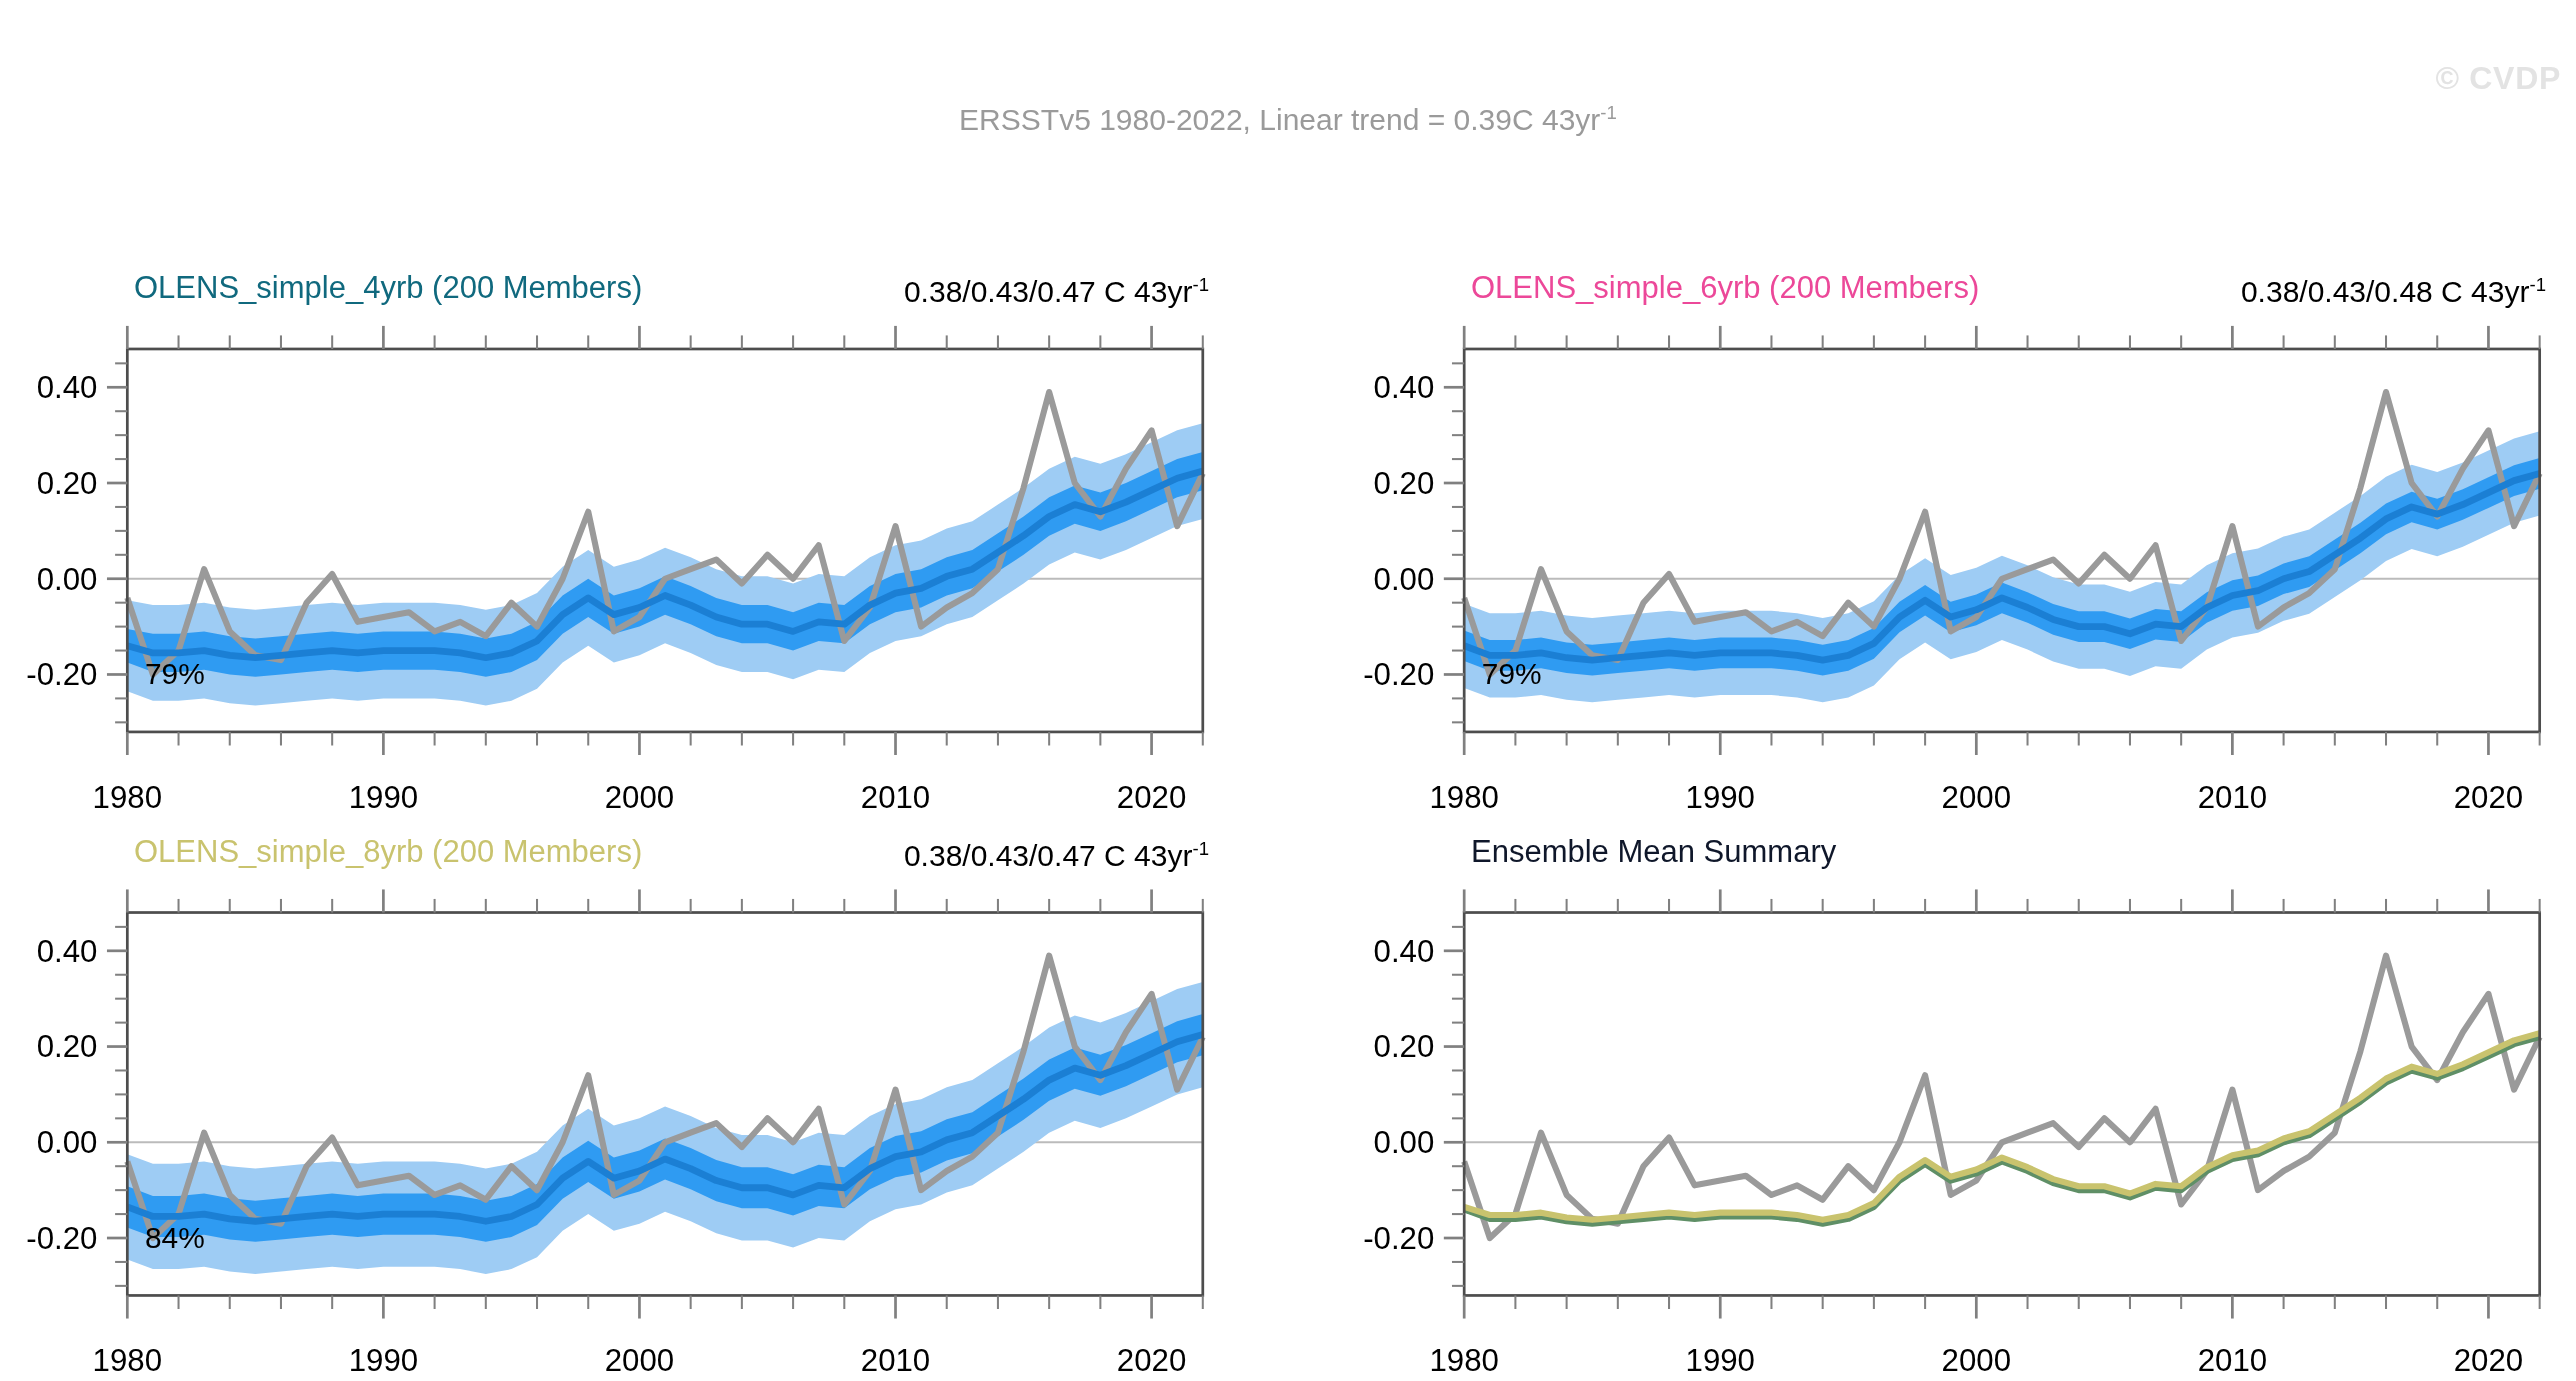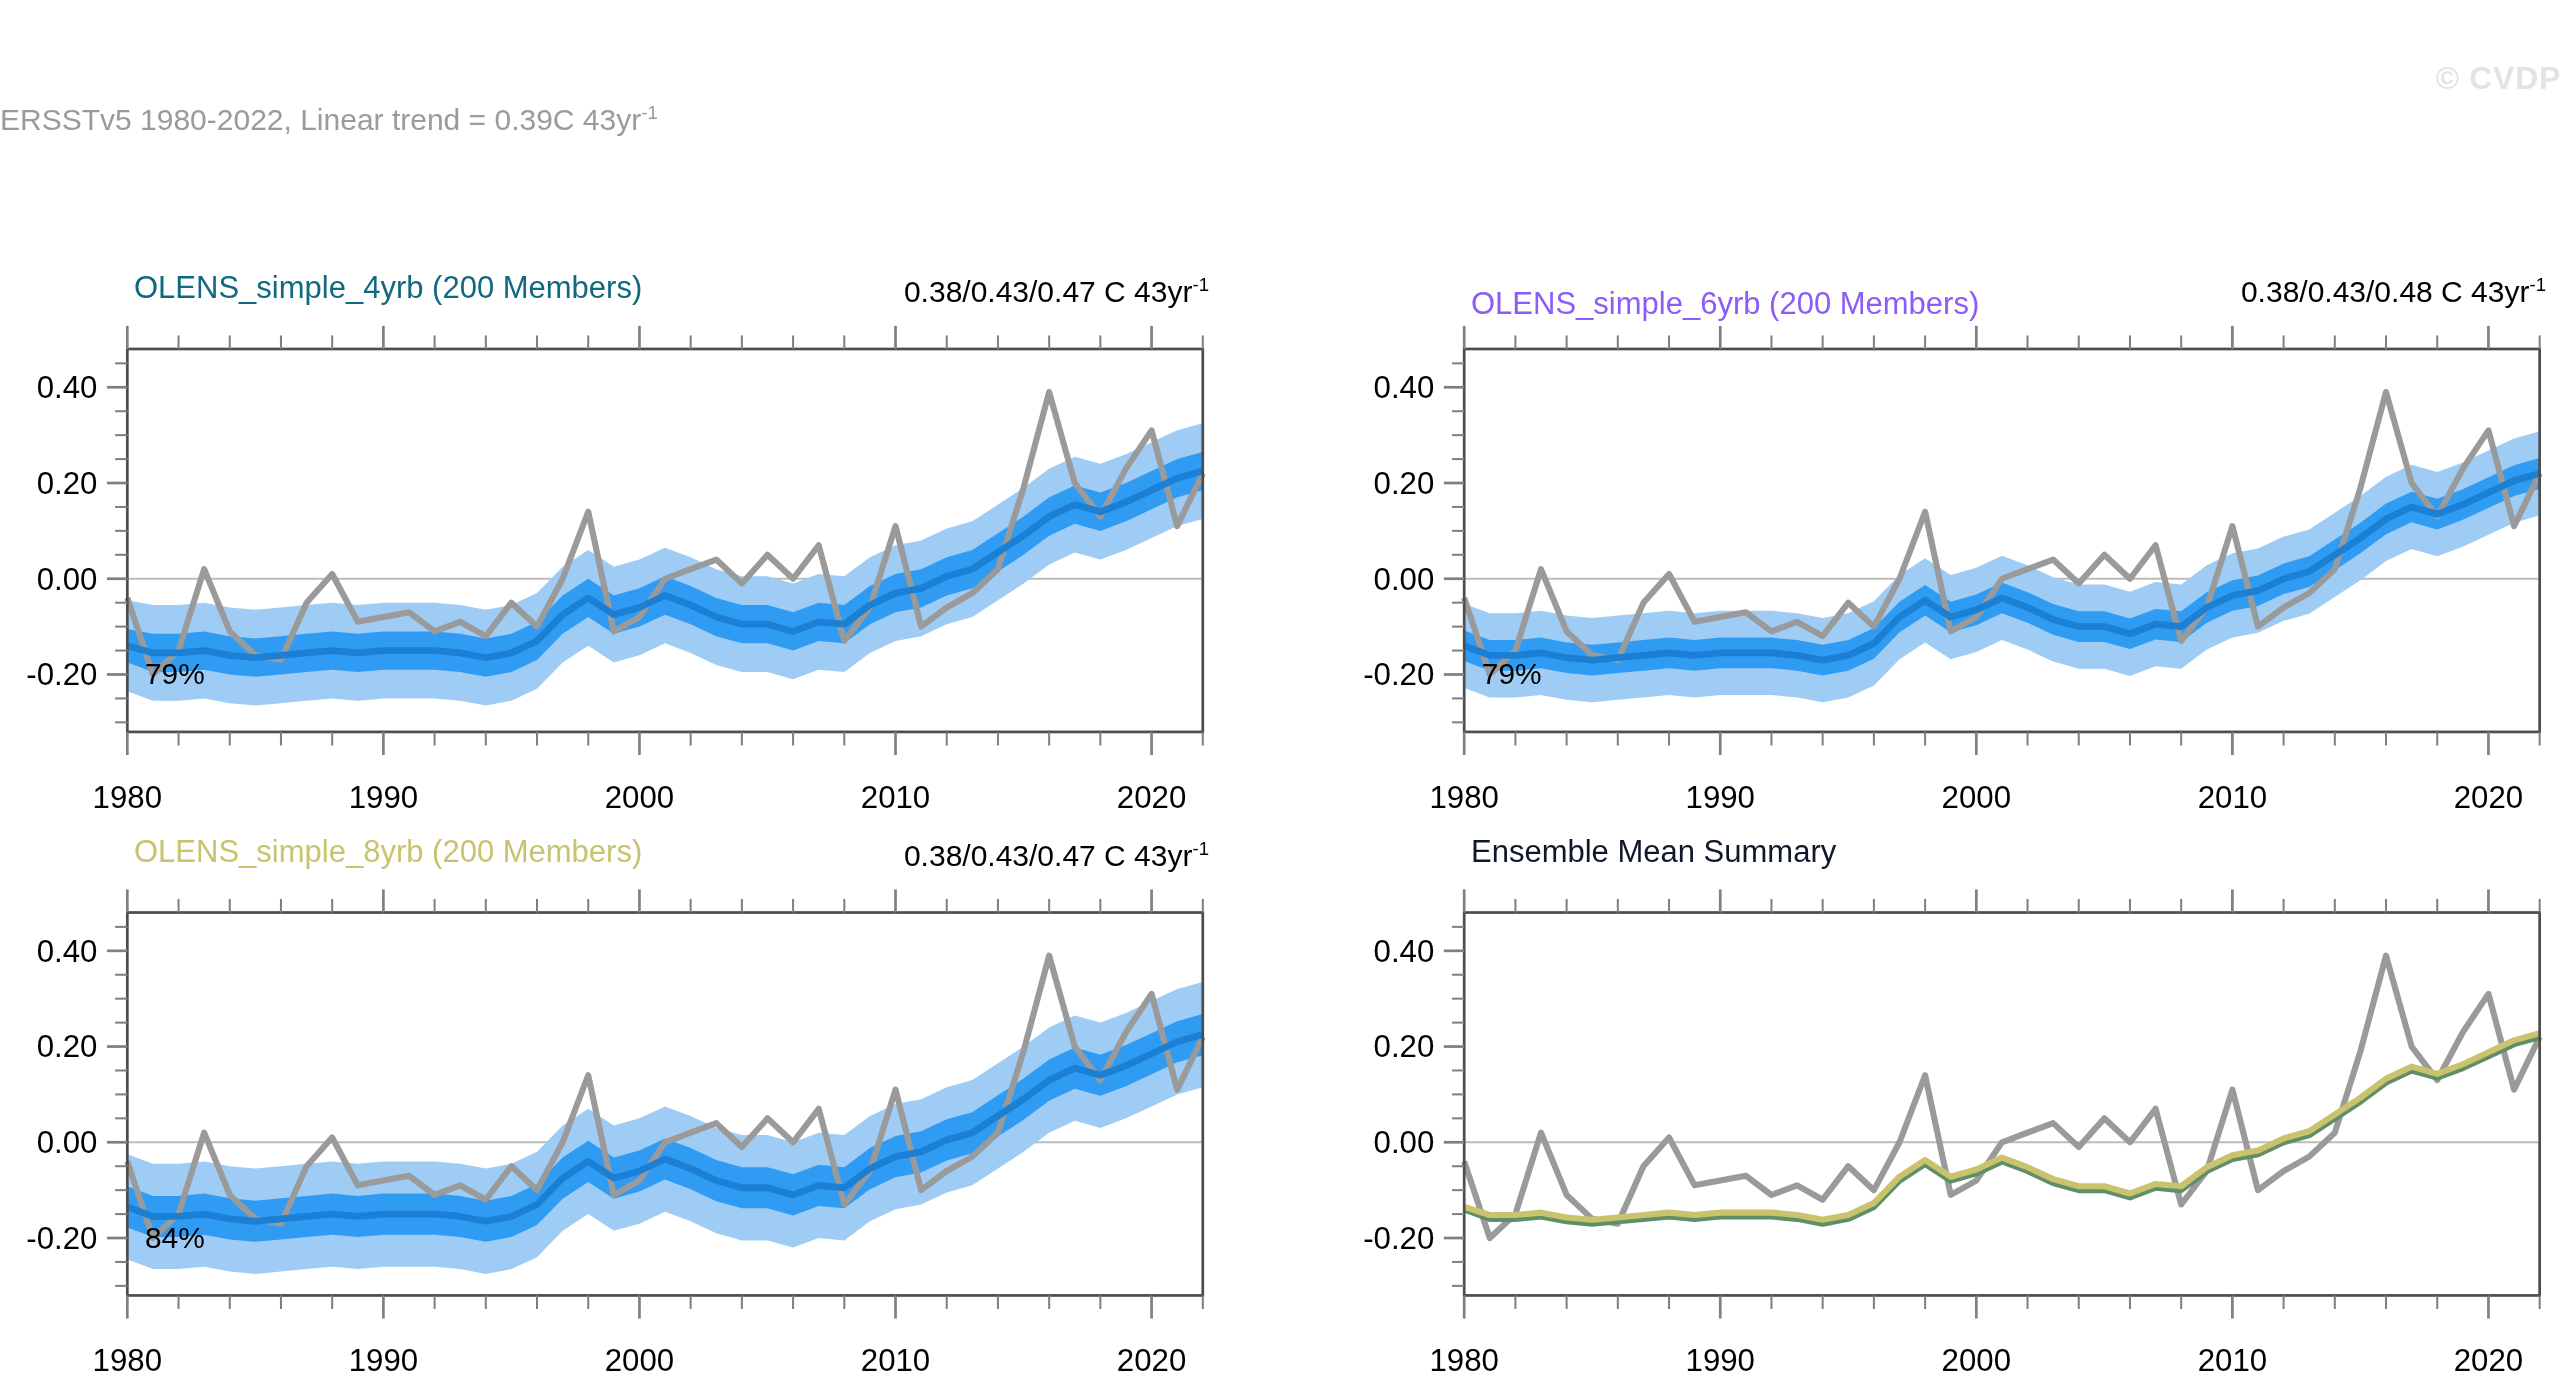--- a/index.html
+++ b/index.html
@@ -31,20 +31,21 @@
     color: #000000;
     letter-spacing: -0.3px;
     white-space: nowrap;
   }
 
   .sub-title {
     position: absolute;
     left: 0;
     top: 102px;
     width: 2576px;
+    text-align: center;
     font-size: 30px;
     color: #9a9a9a;
     white-space: nowrap;
   }
   .sub-title sup { font-size: 0.62em; vertical-align: super; }
 
   .watermark {
     position: absolute;
     right: 15px;
     top: 60px;
@@ -191,21 +192,21 @@
           <line class="tick" x1="1544.7142857142856" x2="1544.7142857142856" y1="1078" y2="1098"></line>
           <line class="tick" x1="1544.7142857142856" x2="1544.7142857142856" y1="514" y2="494"></line>
           <line class="tick" x1="1620.142857142857" x2="1620.142857142857" y1="1078" y2="1098"></line>
           <line class="tick" x1="1620.142857142857" x2="1620.142857142857" y1="514" y2="494"></line>
           <line class="tick" x1="1771" x2="1771" y1="1078" y2="1098"></line>
           <line class="tick" x1="1771" x2="1771" y1="514" y2="494"></line>
           <text class="pct-label" x="213" y="1008">79%</text>
         </svg>
       </div>
       <div class="panel" style="left: 0px; top: 0px; width: 2576px; height: 1381px; pointer-events: none;">
-        <div class="panel-title" style="left: 1471px; top: 286px; color: #8b5cf6;">OLENS_simple_6yrb (200 Members)</div>
+        <div class="panel-title" style="left: 1471px; top: 270px; color: #ec4899;">OLENS_simple_6yrb (200 Members)</div>
         <div class="panel-trend" style="left: 0px; top: 274px; width: 2546px; text-align: right;"><span>0.38/0.43/0.48 C 43yr</span><sup>-1</sup></div>
         <svg class="plot-svg" width="2576" height="1381" viewBox="0 0 3793 2034">
           <line class="zeroline" x1="2156" x2="3740" y1="852.4" y2="852.4"></line>
           <polygon points="2156.00,889.06 2193.71,903.16 2231.43,903.16 2269.14,899.63 2306.86,906.68 2344.57,910.21 2382.29,906.68 2420.00,903.16 2457.71,899.63 2495.43,903.16 2533.14,899.63 2570.86,899.63 2608.57,899.63 2646.29,903.16 2684.00,910.21 2721.71,903.16 2759.43,885.53 2797.14,846.76 2834.86,822.09 2872.57,846.76 2910.29,836.18 2948.00,818.56 2985.71,832.66 3023.43,850.28 3061.14,860.86 3098.86,860.86 3136.57,871.43 3174.29,857.33 3212.00,860.86 3249.71,832.66 3287.43,815.03 3325.14,807.99 3362.86,790.36 3400.57,779.79 3438.29,755.11 3476.00,730.43 3513.71,702.24 3551.43,684.61 3589.14,695.18 3626.86,681.09 3664.57,663.46 3702.29,645.84 3740.00,635.26 3740.00,759.34 3702.29,769.91 3664.57,787.54 3626.86,805.16 3589.14,819.26 3551.43,808.69 3513.71,826.32 3476.00,854.51 3438.29,879.19 3400.57,903.87 3362.86,914.44 3325.14,932.07 3287.43,939.12 3249.71,956.74 3212.00,984.94 3174.29,981.41 3136.57,995.51 3098.86,984.94 3061.14,984.94 3023.43,974.37 2985.71,956.74 2948.00,942.64 2910.29,960.26 2872.57,970.84 2834.86,946.16 2797.14,970.84 2759.43,1009.62 2721.71,1027.24 2684.00,1034.29 2646.29,1027.24 2608.57,1023.71 2570.86,1023.71 2533.14,1023.71 2495.43,1027.24 2457.71,1023.71 2420.00,1027.24 2382.29,1030.76 2344.57,1034.29 2306.86,1030.76 2269.14,1023.71 2231.43,1027.24 2193.71,1027.24 2156.00,1013.14" fill="#9ECCF4"></polygon>
           <polygon points="2156.00,928.54 2193.71,942.64 2231.43,942.64 2269.14,939.12 2306.86,946.16 2344.57,949.69 2382.29,946.16 2420.00,942.64 2457.71,939.12 2495.43,942.64 2533.14,939.12 2570.86,939.12 2608.57,939.12 2646.29,942.64 2684.00,949.69 2721.71,942.64 2759.43,925.01 2797.14,886.24 2834.86,861.57 2872.57,886.24 2910.29,875.66 2948.00,858.04 2985.71,872.14 3023.43,889.76 3061.14,900.34 3098.86,900.34 3136.57,910.91 3174.29,896.81 3212.00,900.34 3249.71,872.14 3287.43,854.51 3325.14,847.46 3362.86,829.84 3400.57,819.26 3438.29,794.59 3476.00,769.91 3513.71,741.71 3551.43,724.09 3589.14,734.66 3626.86,720.56 3664.57,702.94 3702.29,685.31 3740.00,674.74 3740.00,719.86 3702.29,730.43 3664.57,748.06 3626.86,765.68 3589.14,779.79 3551.43,769.21 3513.71,786.84 3476.00,815.03 3438.29,839.71 3400.57,864.38 3362.86,874.96 3325.14,892.59 3287.43,899.63 3249.71,917.26 3212.00,945.46 3174.29,941.93 3136.57,956.03 3098.86,945.46 3061.14,945.46 3023.43,934.88 2985.71,917.26 2948.00,903.16 2910.29,920.78 2872.57,931.36 2834.86,906.68 2797.14,931.36 2759.43,970.13 2721.71,987.76 2684.00,994.81 2646.29,987.76 2608.57,984.24 2570.86,984.24 2533.14,984.24 2495.43,987.76 2457.71,984.24 2420.00,987.76 2382.29,991.29 2344.57,994.81 2306.86,991.29 2269.14,984.24 2231.43,987.76 2193.71,987.76 2156.00,973.66" fill="#2F9BF2"></polygon>
           <polyline points="2156.00,880.60 2193.71,993.40 2231.43,958.15 2269.14,838.30 2306.86,929.95 2344.57,965.20 2382.29,972.25 2420.00,887.65 2457.71,845.35 2495.43,915.85 2533.14,908.80 2570.86,901.75 2608.57,929.95 2646.29,915.85 2684.00,937.00 2721.71,887.65 2759.43,922.90 2797.14,852.40 2834.86,753.70 2872.57,929.95 2910.29,908.80 2948.00,852.40 2985.71,838.30 3023.43,824.20 3061.14,859.45 3098.86,817.15 3136.57,852.40 3174.29,803.05 3212.00,944.05 3249.71,894.70 3287.43,774.85 3325.14,922.90 3362.86,894.70 3400.57,873.55 3438.29,838.30 3476.00,718.45 3513.71,577.45 3551.43,711.40 3589.14,760.75 3626.86,690.25 3664.57,633.85 3702.29,774.85 3740.00,697.30" fill="none" stroke="#9a9a9a" stroke-width="9" stroke-linejoin="round"></polyline>
           <polyline points="2156.00,951.10 2193.71,965.20 2231.43,965.20 2269.14,961.67 2306.86,968.73 2344.57,972.25 2382.29,968.73 2420.00,965.20 2457.71,961.67 2495.43,965.20 2533.14,961.67 2570.86,961.67 2608.57,961.67 2646.29,965.20 2684.00,972.25 2721.71,965.20 2759.43,947.58 2797.14,908.80 2834.86,884.13 2872.57,908.80 2910.29,898.22 2948.00,880.60 2985.71,894.70 3023.43,912.33 3061.14,922.90 3098.86,922.90 3136.57,933.47 3174.29,919.38 3212.00,922.90 3249.71,894.70 3287.43,877.08 3325.14,870.02 3362.86,852.40 3400.57,841.83 3438.29,817.15 3476.00,792.47 3513.71,764.27 3551.43,746.65 3589.14,757.23 3626.86,743.13 3664.57,725.50 3702.29,707.88 3740.00,697.30" fill="none" stroke="#1B7FD4" stroke-width="10" stroke-linejoin="round"></polyline>
           <rect class="frame" x="2156" y="514" width="1584" height="564"></rect>
           <line class="tick-major" x1="2126" x2="2156" y1="570.4" y2="570.4"></line>
           <text class="ylab" x="2112" y="586.4">0.40</text>

